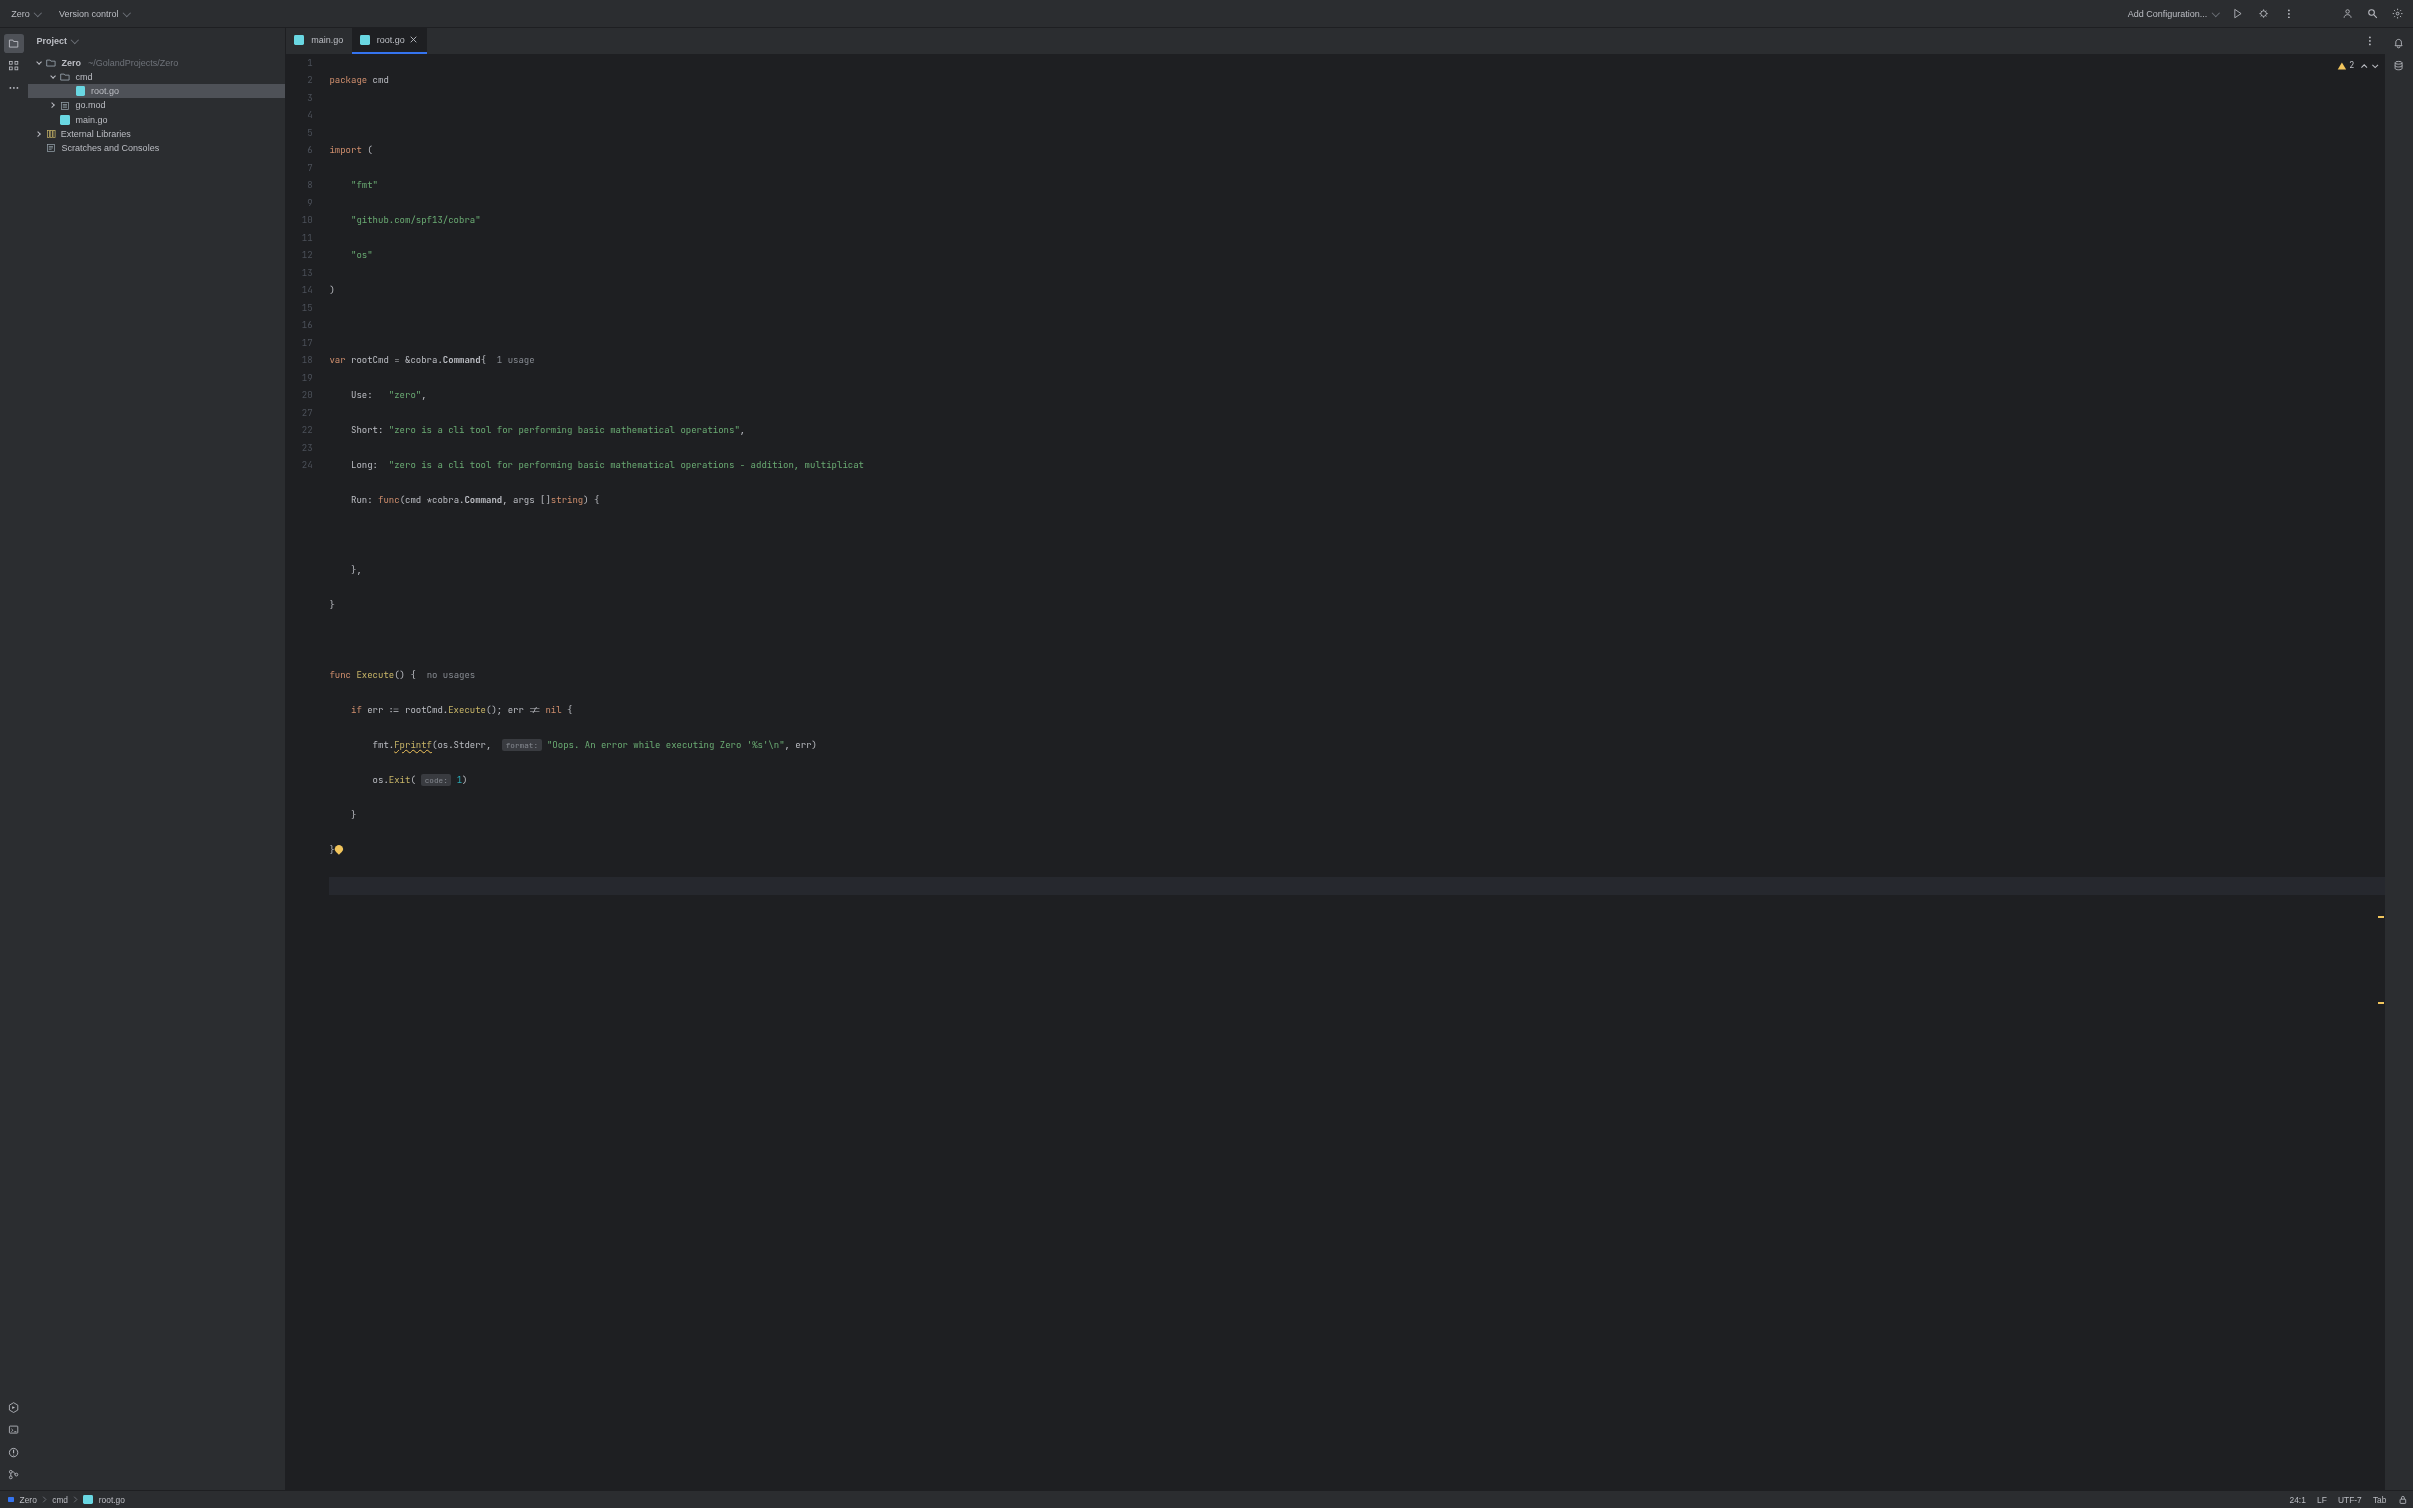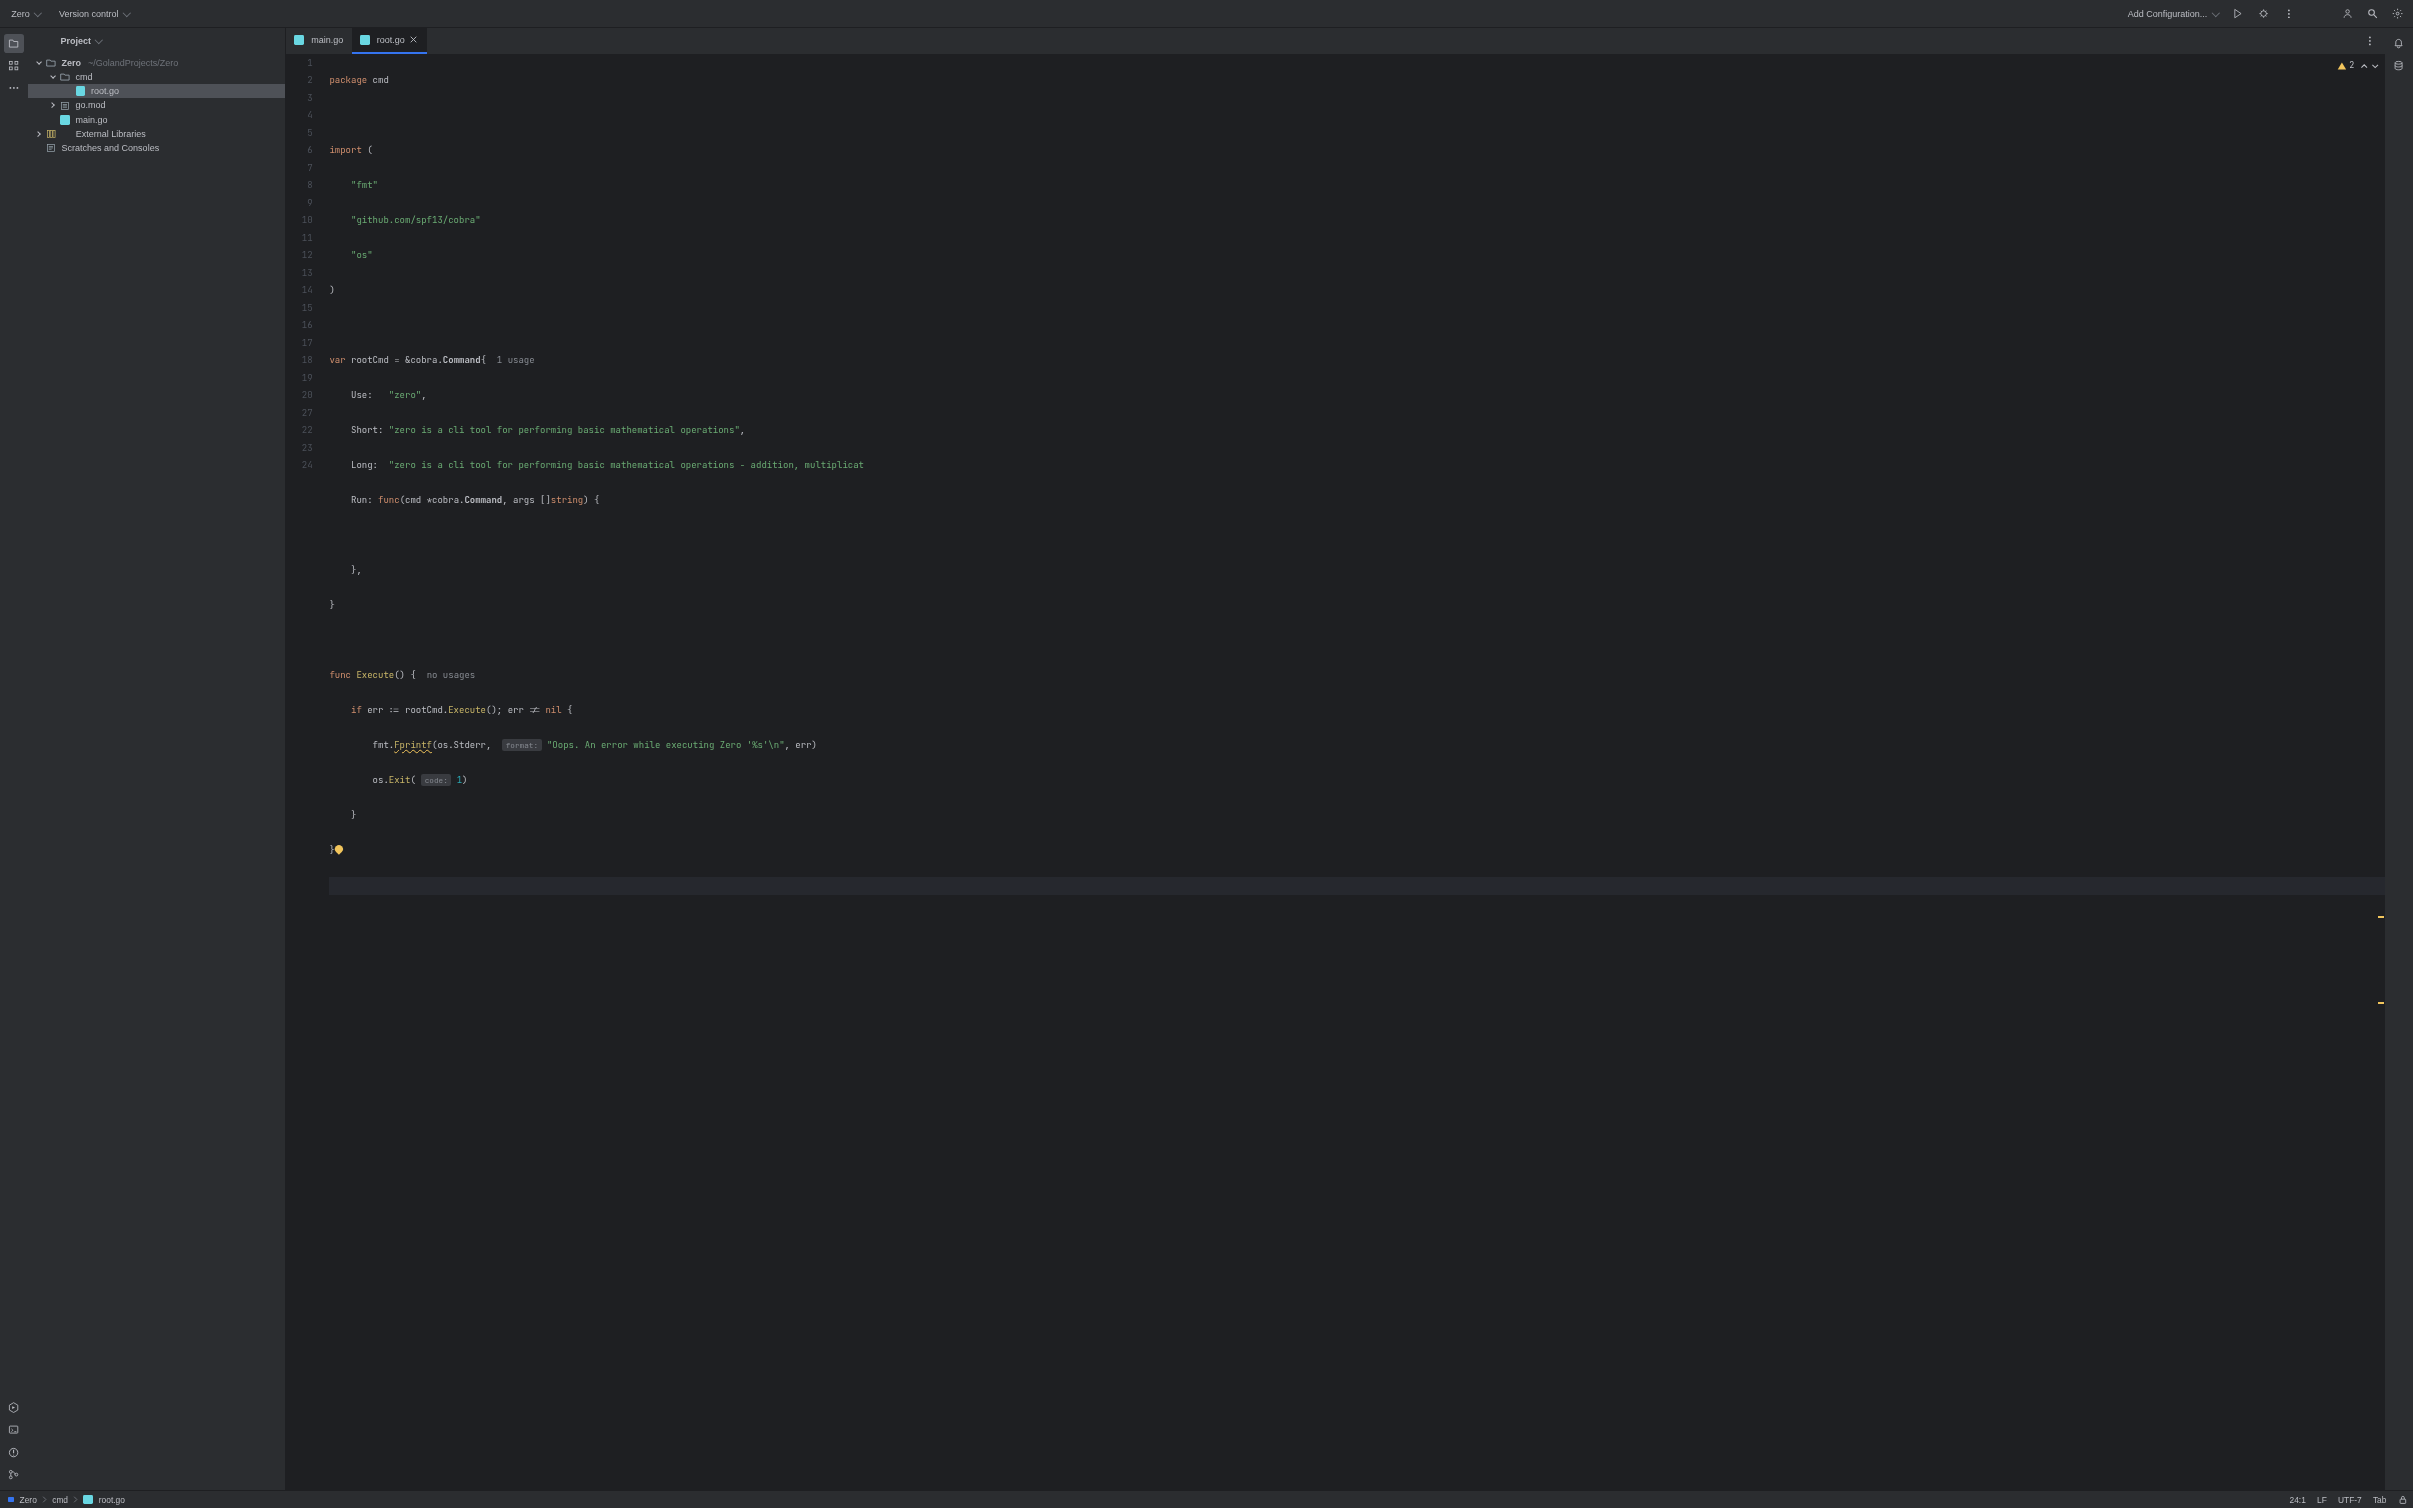--- a/index.html
+++ b/index.html
@@ -61,21 +61,21 @@
     
     .project-panel {
       width: 258px; background: #2b2d30;
       display: flex; flex-direction: column;
       border-right: 0.7px solid #1e1f22;
     }
     .panel-header {
       height: 25px; display: flex; align-items: center;
       padding: 0 8.4px; gap: 4.2px;
     }
-    .panel-title { font-weight: 600; margin-left: 24px; }
+    .panel-title { font-weight: 600; }
     .tree { padding: 2.8px 0; }
     .tree-item {
       display: flex; align-items: center; gap: 2.8px;
       padding: 2.1px 5.6px; cursor: pointer;
       white-space: nowrap;
     }
     .tree-item.selected { background: #4e5157; }
     .tree-indent { display: inline-block; width: 11.2px; }
     .chevron-right {
       display: inline-block; width: 4.2px; height: 4.2px;
@@ -370,21 +370,21 @@
       </div>
       <div class="tree-item">
         <span class="chevron-right"></span>
         <span>
           <svg width="9.8" height="9.8" viewBox="0 0 14 14">
               <rect x="2" y="2" width="3" height="10" fill="none" stroke="#c9b668" stroke-width="1"></rect>
               <rect x="6" y="2" width="3" height="10" fill="none" stroke="#c9b668" stroke-width="1"></rect>
               <rect x="10" y="2" width="3" height="10" fill="none" stroke="#c9b668" stroke-width="1"></rect>
             </svg>
         </span>
-        <span class="file-text" style="margin-left:17px">External Libraries</span>
+        <span class="file-text" style="margin-left:2px">External Libraries</span>
       </div>
       <div class="tree-item">
         <span style="width:9.8px;display:inline-block"></span>
         <span>
           <svg width="9.8" height="9.8" viewBox="0 0 14 14">
               <rect x="2" y="2" width="10" height="10" fill="none" stroke="#9aa7b0" stroke-width="1"></rect>
               <path d="M4 5h6M4 7h6M4 9h4" stroke="#9aa7b0" stroke-width="1"></path>
             </svg>
         </span>
         <span class="file-text" style="margin-left:2.8px">Scratches and Consoles</span>

